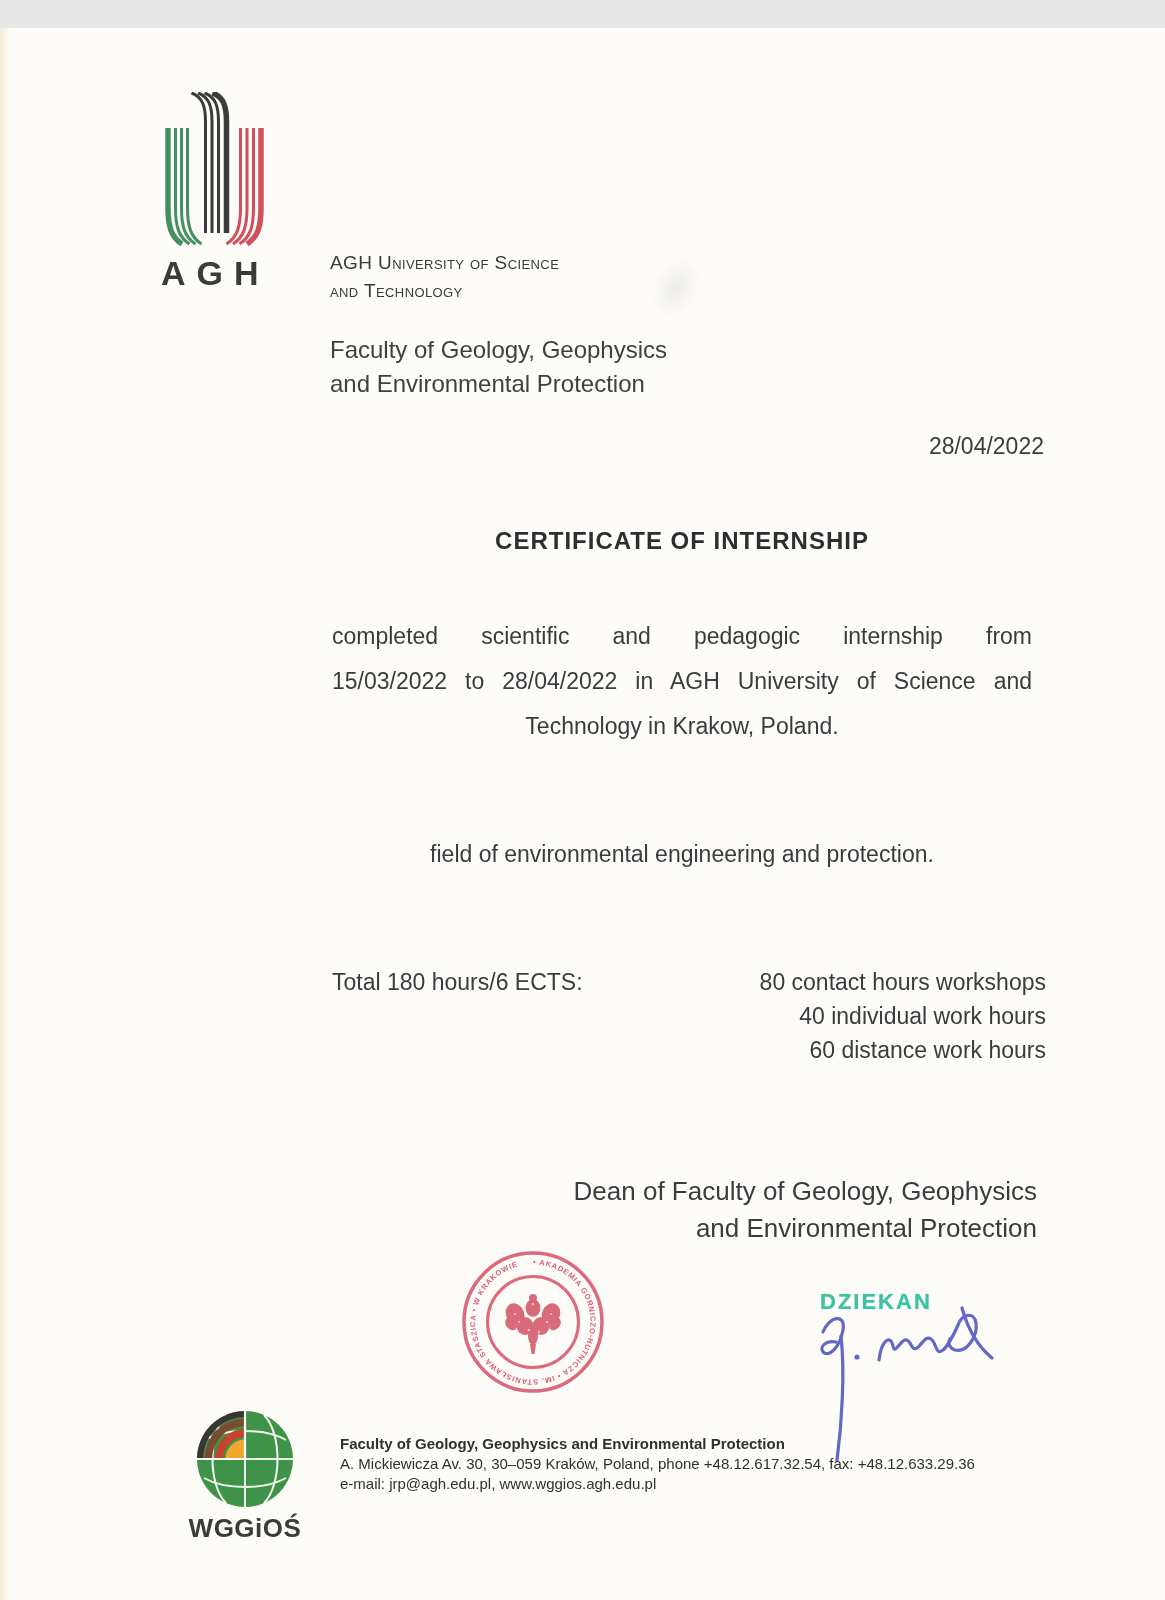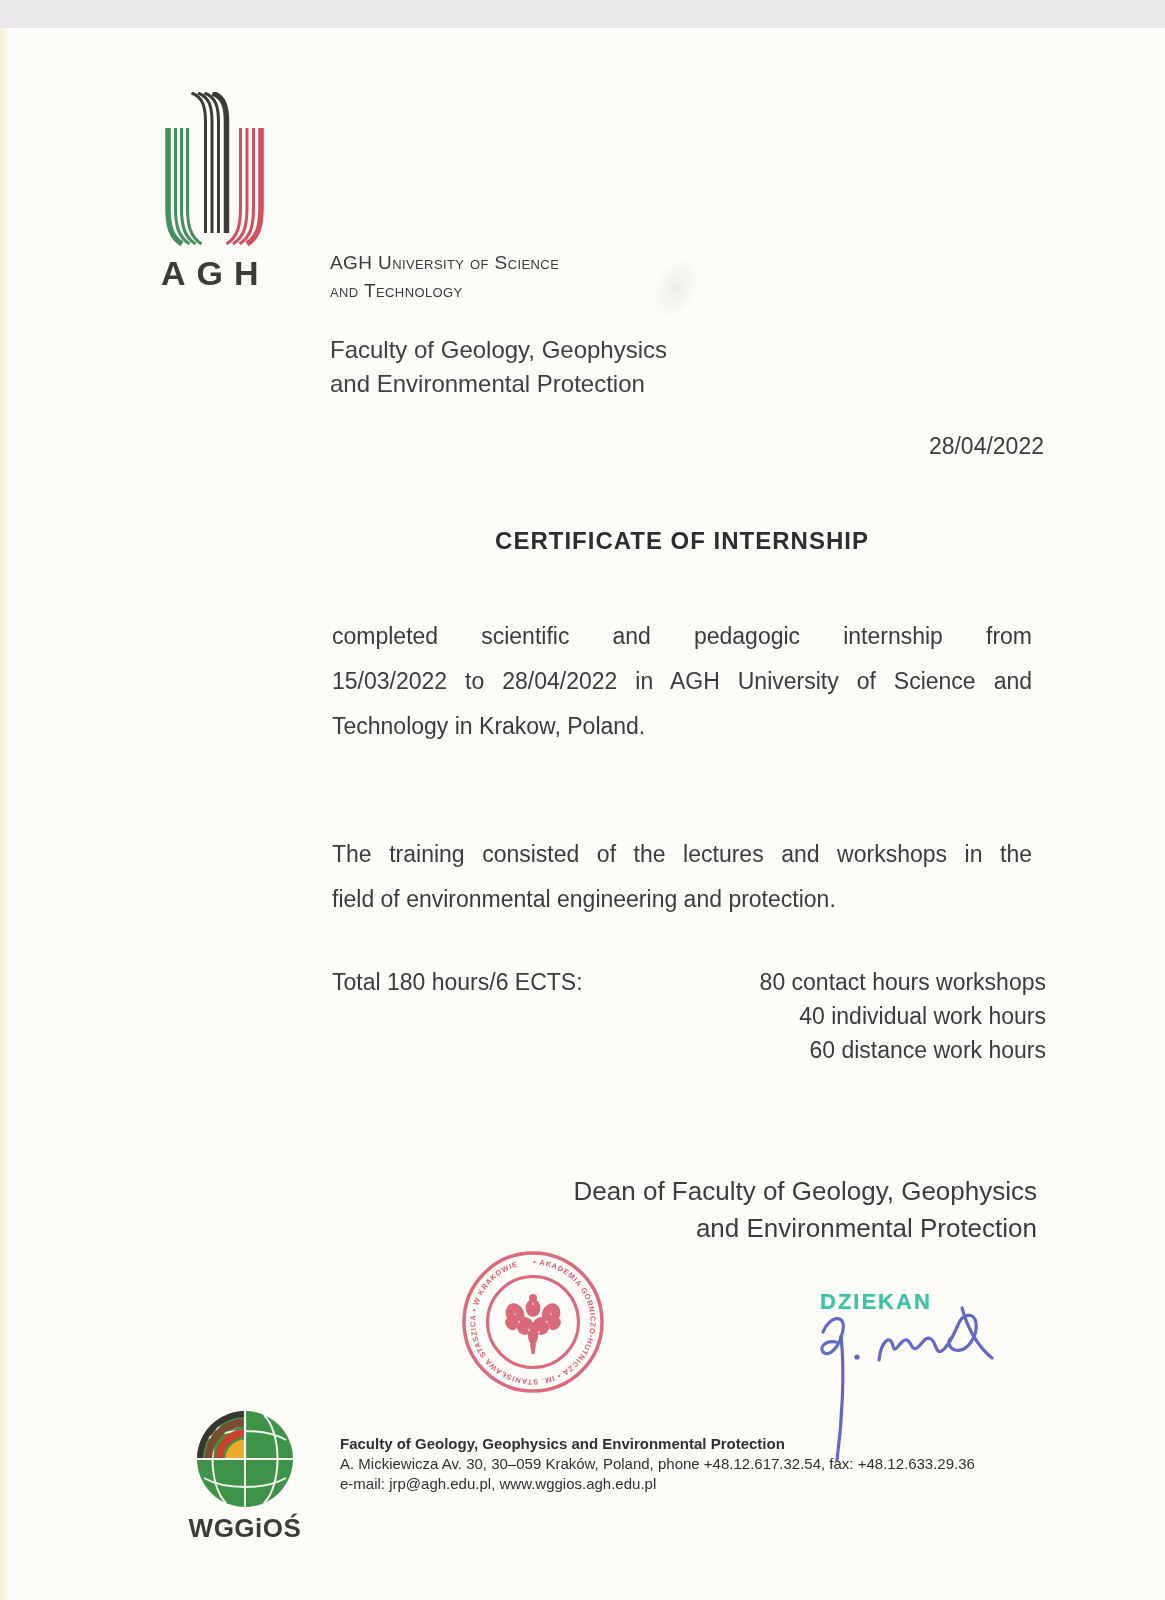--- a/index.html
+++ b/index.html
@@ -16,21 +16,21 @@
   .univ-name{left:330px;top:221px;font-size:19px;line-height:28px;
     font-variant:small-caps;color:#3a3a3c;letter-spacing:.4px;}
   .faculty{left:330px;top:305px;font-size:24px;line-height:34px;color:#3f3f41;}
   .date{left:332px;top:405px;width:712px;text-align:right;font-size:23px;color:#3c3c3f;}
   .title{left:332px;top:499px;width:700px;text-align:center;font-size:24px;
     font-weight:bold;letter-spacing:1px;color:#2e2e30;}
   
   .para{left:332px;width:700px;font-size:23px;line-height:45px;color:#3b3b3e;}
   .p1{top:586px;} .p2{top:804px;}
   .jline{text-align:justify;text-align-last:justify;height:45px;white-space:normal;}
-  .lline{text-align:left;height:45px;}
+  .lline{text-align:center;height:45px;}
   .b{font-weight:bold;}
   .hours{left:332px;top:937px;width:714px;display:flex;justify-content:space-between;
     font-size:23px;line-height:34px;color:#3b3b3e;}
   .hours-right{text-align:right;}
   
   .dean{right:128px;top:1145px;text-align:right;font-size:26px;line-height:37px;color:#3c3c3f;}
   .seal{left:455px;top:1216px;width:156px;height:156px;}
   .dziekan{left:820px;top:1261px;font-size:22px;font-weight:bold;letter-spacing:2px;
     color:#3dc3a3;text-shadow:0 0 1px rgba(61,195,163,.7);}
   .sig{left:795px;top:1272px;width:240px;height:170px;}
@@ -87,21 +87,20 @@
   <div class="abs date">28/04/2022</div>
   <div class="abs title">CERTIFICATE OF INTERNSHIP</div>
 
   <div class="abs para p1">
     <div class="jline">completed scientific and pedagogic internship from</div>
     <div class="jline">15/03/2022 to 28/04/2022 in AGH University of Science and</div>
     <div class="lline">Technology in Krakow, Poland.</div>
   </div>
 
   <div class="abs para p2">
-    <div class="jline">The training consisted of the lectures and workshops in the</div>
     <div class="lline">field of environmental engineering and protection.</div>
   </div>
 
   <div class="abs hours">
     <div>Total 180 hours/6 ECTS:</div>
     <div class="hours-right">
       <div>80 contact hours workshops</div>
       <div>40 individual work hours</div>
       <div>60 distance work hours</div>
     </div>

